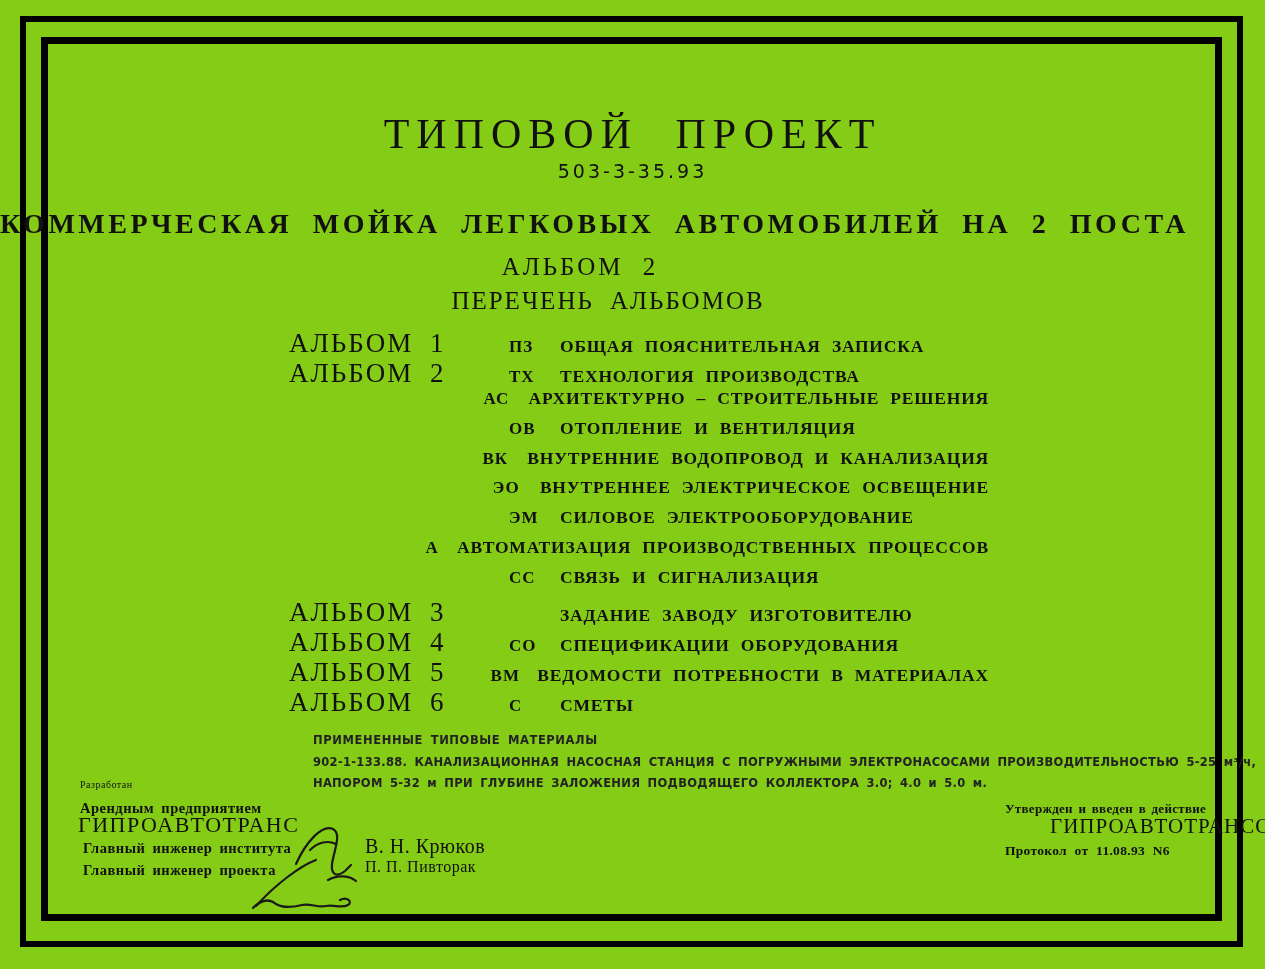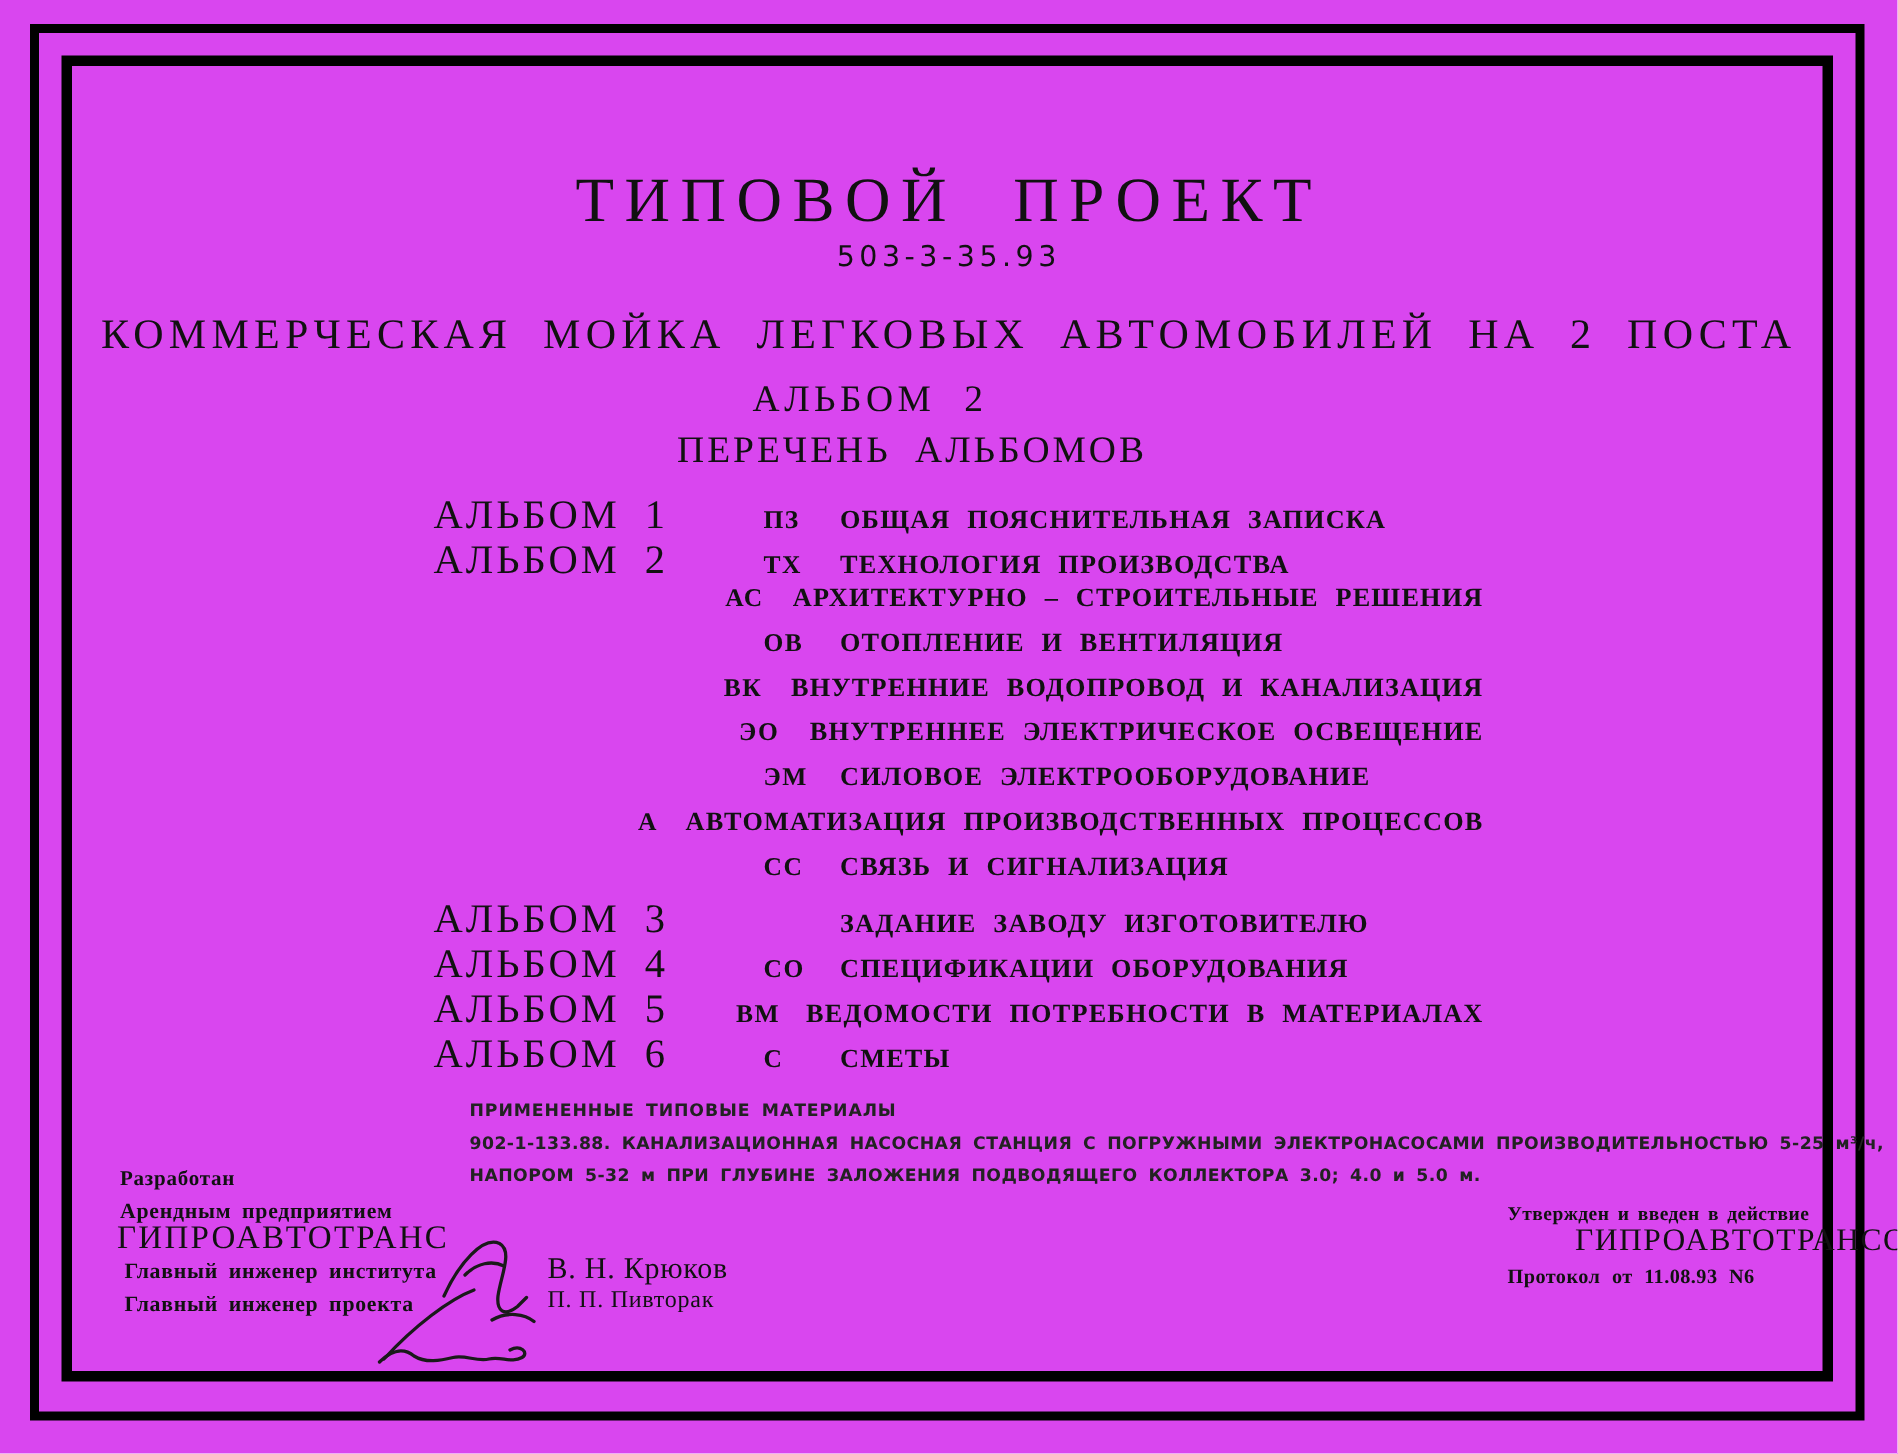--- a/index.html
+++ b/index.html
@@ -4,21 +4,21 @@
 <style>
   html, body {
     margin: 0;
     padding: 0;
     background: #ffffff;
   }
   .page {
     position: relative;
     width: 1265px;
     height: 969px;
-    background: #d946ef;
+    background: #84cc16;
     overflow: hidden;
     font-family: "Liberation Serif", "DejaVu Serif", serif;
     color: #111111;
   }
   .outer-frame {
     position: absolute;
     left: 20px; top: 16px;
     width: 1223px; height: 931px;
     border: 6px solid #000000;
     box-sizing: border-box;
@@ -43,23 +43,22 @@
     position: absolute;
     left: 0; right: 0; top: 160px;
     text-align: center;
     font-family: "DejaVu Sans", sans-serif;
     font-size: 19px;
     letter-spacing: 3px;
   }
   .doc-subtitle {
     position: absolute;
     left: 0; right: 0; top: 208px;
-    text-align: center;
     font-size: 28px;
-    font-weight: 400;
+    font-weight: 700;
     letter-spacing: 3.5px;
     word-spacing: 10px;
   }
   .album-heading {
     position: absolute;
     left: 0; top: 253px;
     width: 1160px;
     text-align: center;
     font-size: 25px;
     letter-spacing: 3px;
@@ -124,22 +123,22 @@
     font-size: 11.5px;
     font-weight: 600;
     letter-spacing: 0.3px;
     word-spacing: 3px;
     margin-bottom: 7px;
     white-space: nowrap;
   }
   .dev-label {
     position: absolute;
     left: 80px; top: 779px;
-    font-size: 14px;
-    font-weight: 700;
+    font-size: 10px;
+    font-weight: 400;
     letter-spacing: 0.5px;
   }
   .dev-org-line {
     position: absolute;
     left: 80px; top: 800px;
     font-size: 14.5px;
     font-weight: 700;
     letter-spacing: 0.5px;
     word-spacing: 3px;
   }

